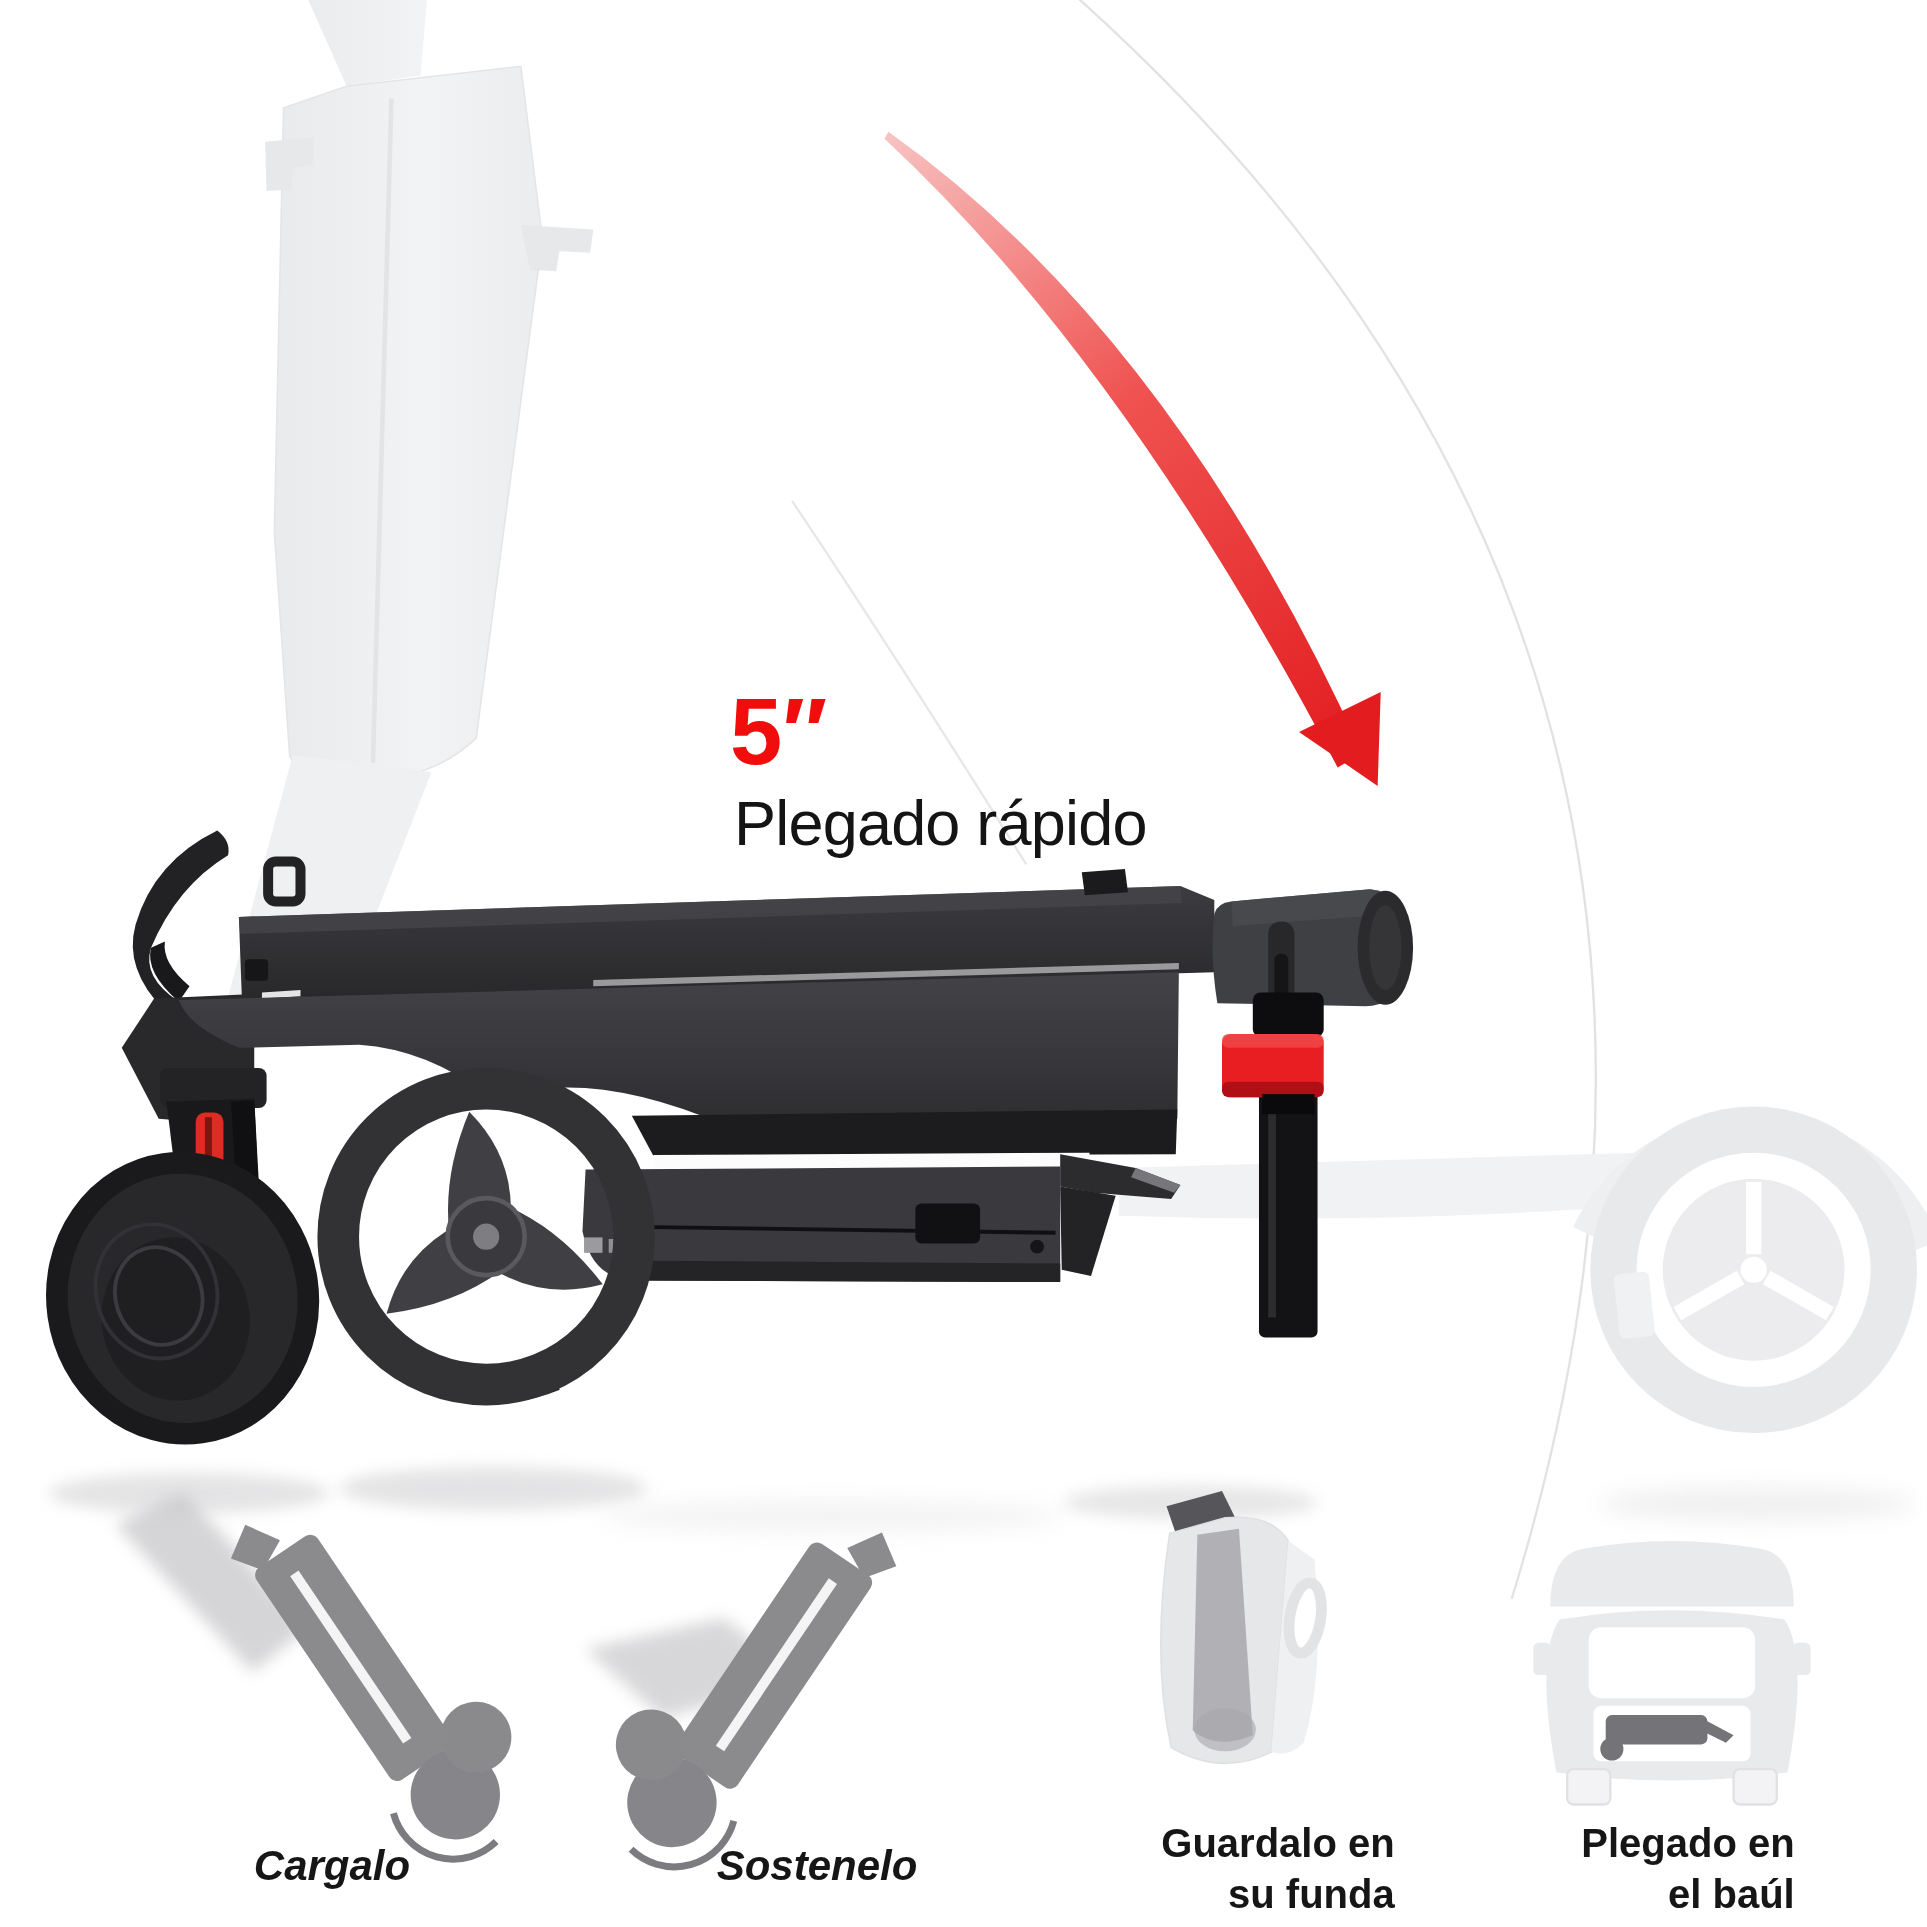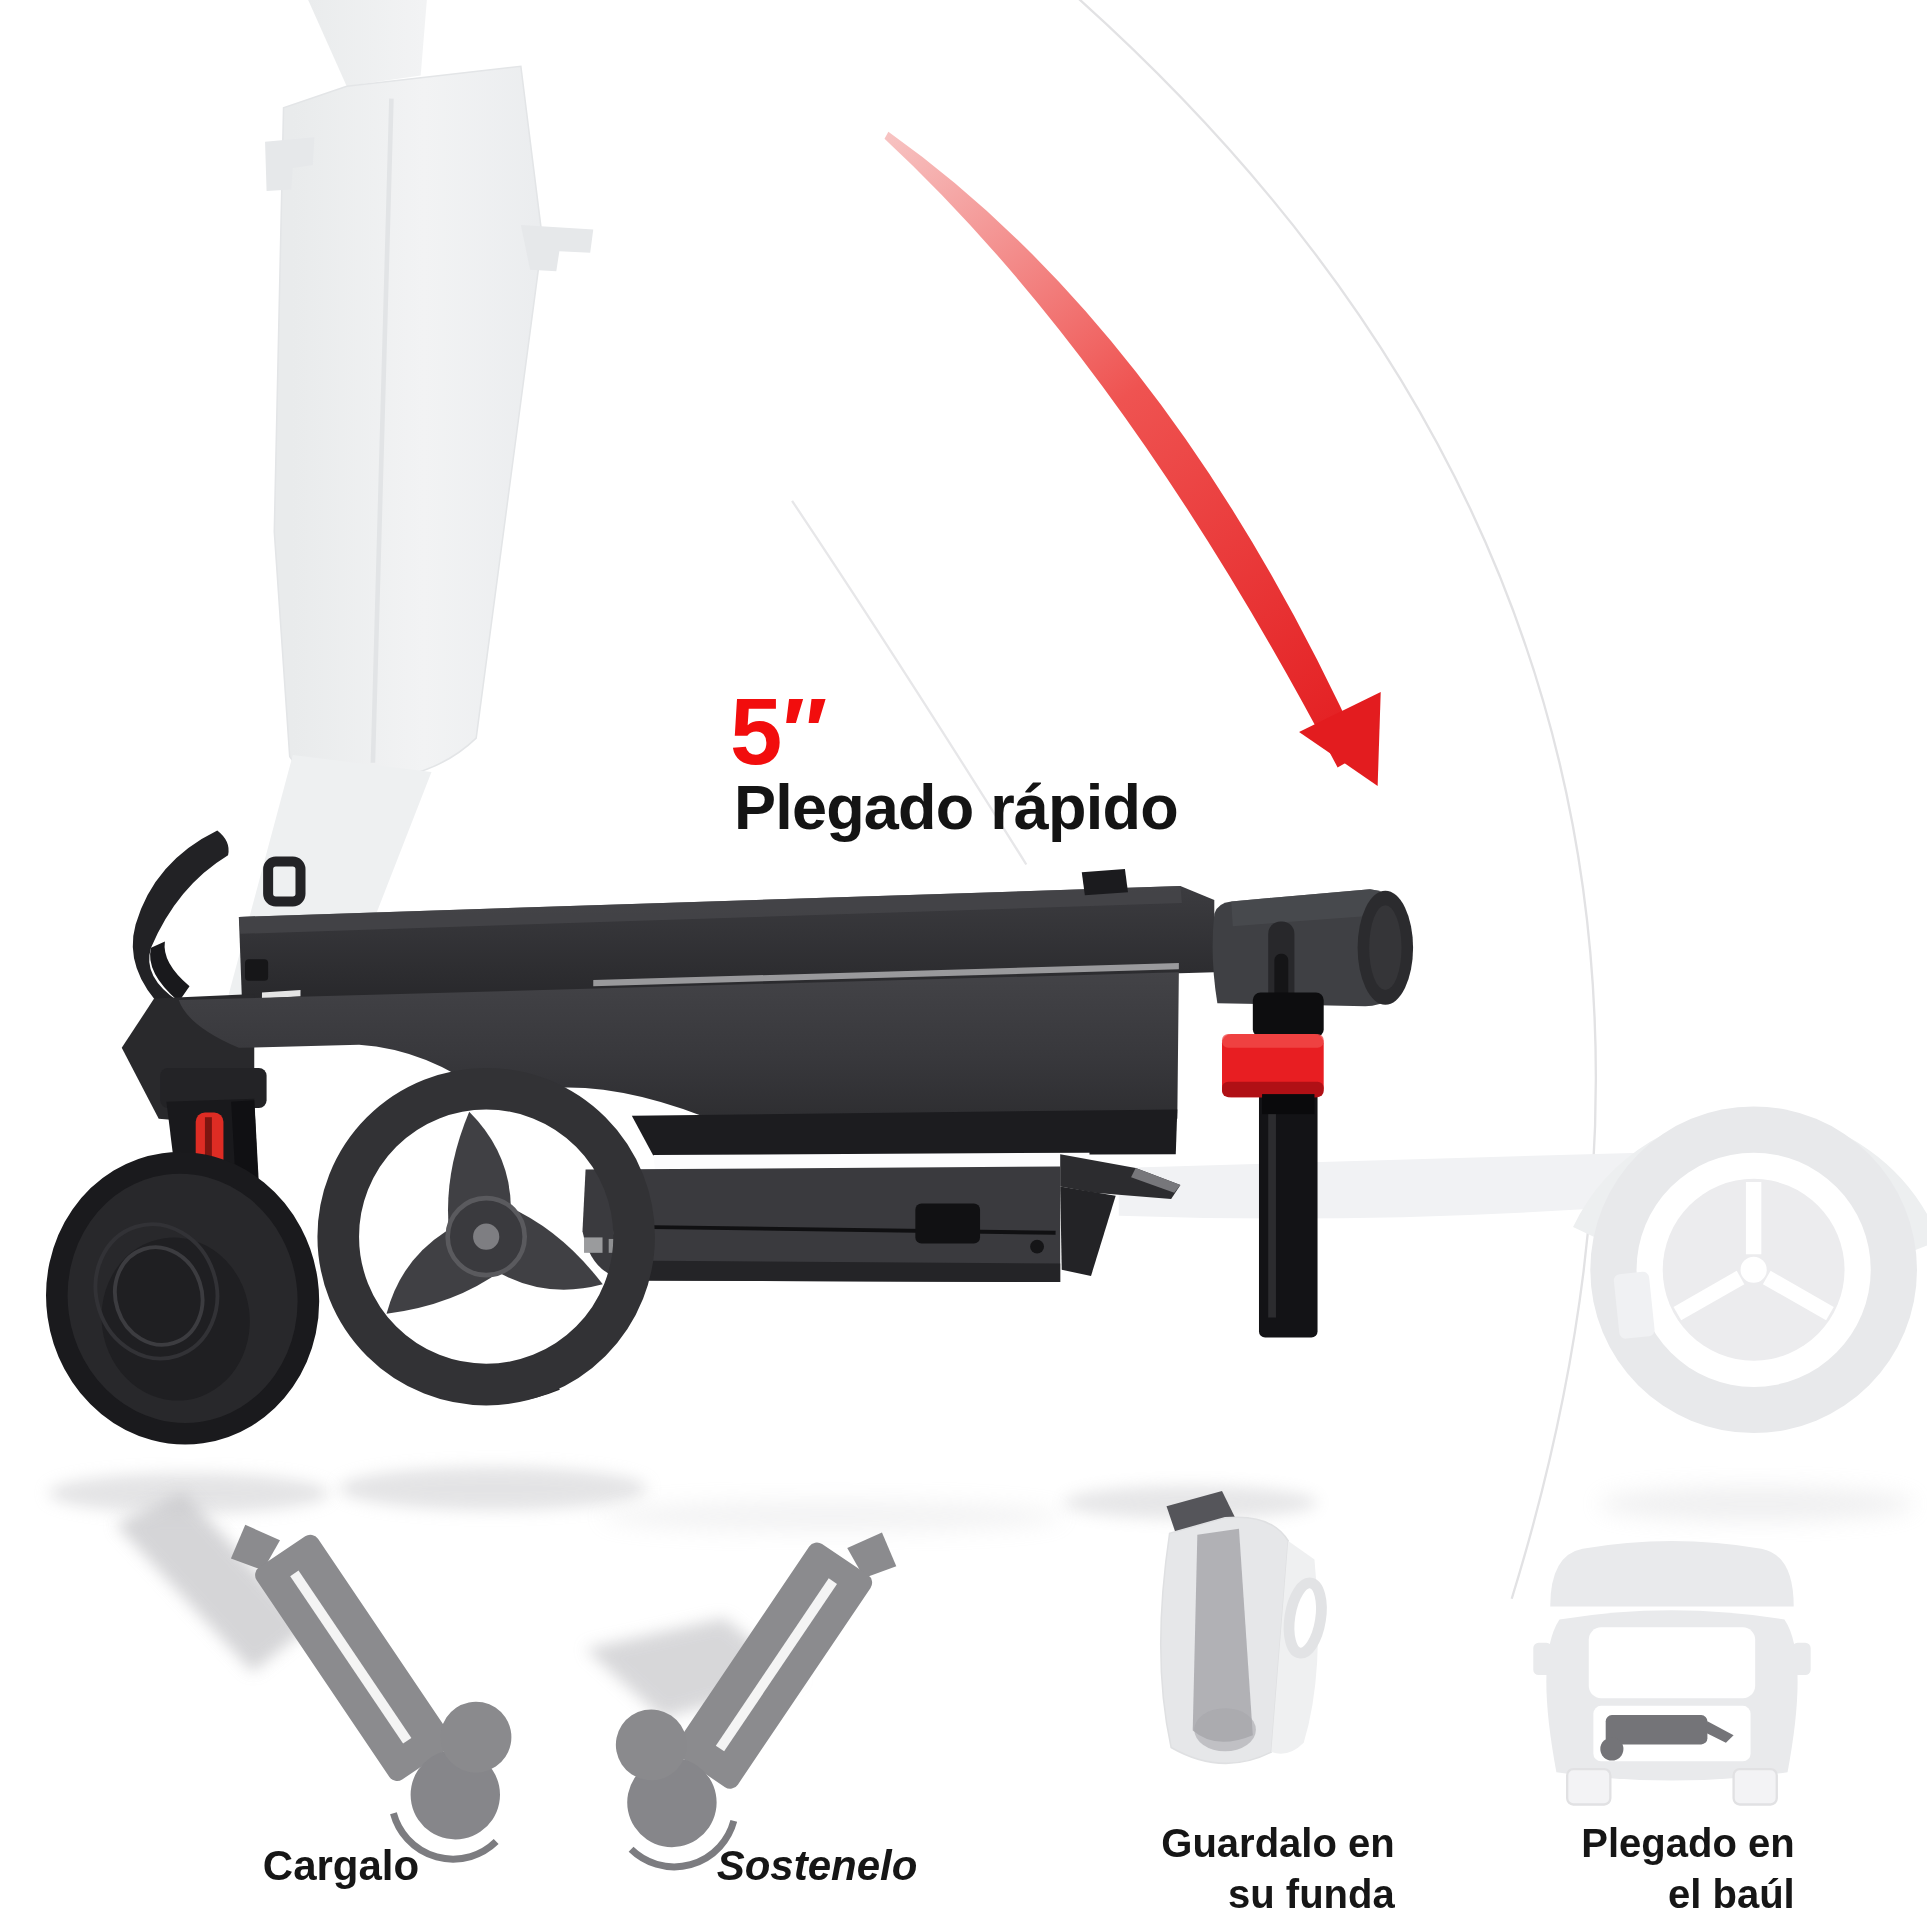--- a/index.html
+++ b/index.html
@@ -6,21 +6,21 @@
   .canvas{
     position:relative;width:1927px;height:1927px;background:#ffffff;overflow:hidden;
     font-family:"Liberation Sans", sans-serif;
   }
   .scene{position:absolute;left:0;top:0;width:1927px;height:1927px;display:block;}
   .txt{position:absolute;white-space:nowrap;}
   .headline-size{
     left:730px;top:678px;font-size:94px;font-weight:700;color:#F20D0D;letter-spacing:0px;
   }
   .headline-sub{
-    left:734px;top:771px;font-size:63px;font-weight:700;color:#141414;letter-spacing:-0.8px;
+    left:734px;top:787px;font-size:63px;font-weight:400;color:#141414;letter-spacing:-0.8px;
   }
   .step-label{
     position:absolute;transform:translateX(-50%);text-align:center;
     font-weight:700;color:#161616;font-size:42px;line-height:51px;
   }
   .step-label .l2{display:block;text-align:right;}
   .step-label--one{top:1840px;}
   .step-label--two{top:1818px;font-size:40px;}
 </style>
 </head>
@@ -224,21 +224,21 @@
       <rect x="-180" y="-38" width="24" height="42" rx="7" fill="#e9eaec"></rect>
       <rect x="156" y="-38" width="24" height="42" rx="7" fill="#e9eaec"></rect>
       <rect x="-136" y="126" width="56" height="46" rx="8" fill="#f3f3f5" stroke="#e1e1e3" stroke-width="3"></rect>
       <rect x="80" y="126" width="56" height="46" rx="8" fill="#f3f3f5" stroke="#e1e1e3" stroke-width="3"></rect>
     </g>
   </svg>
 
   <div class="txt headline-size">5″</div>
   <div class="txt headline-sub">Plegado rápido</div>
 
-  <div class="step-label step-label--one" style="left:341px;">
+  <div class="step-label step-label--one" style="left:332px;font-style:italic;">
     <span class="l1">Cargalo</span>
     <span class="l2"></span>
   </div>
   <div class="step-label step-label--one" style="left:817px;font-style:italic;">
     <span class="l1">Sostenelo</span>
     <span class="l2"></span>
   </div>
   <div class="step-label step-label--two" style="left:1278px;">
     <span class="l1">Guardalo en</span>
     <span class="l2">su funda</span>

